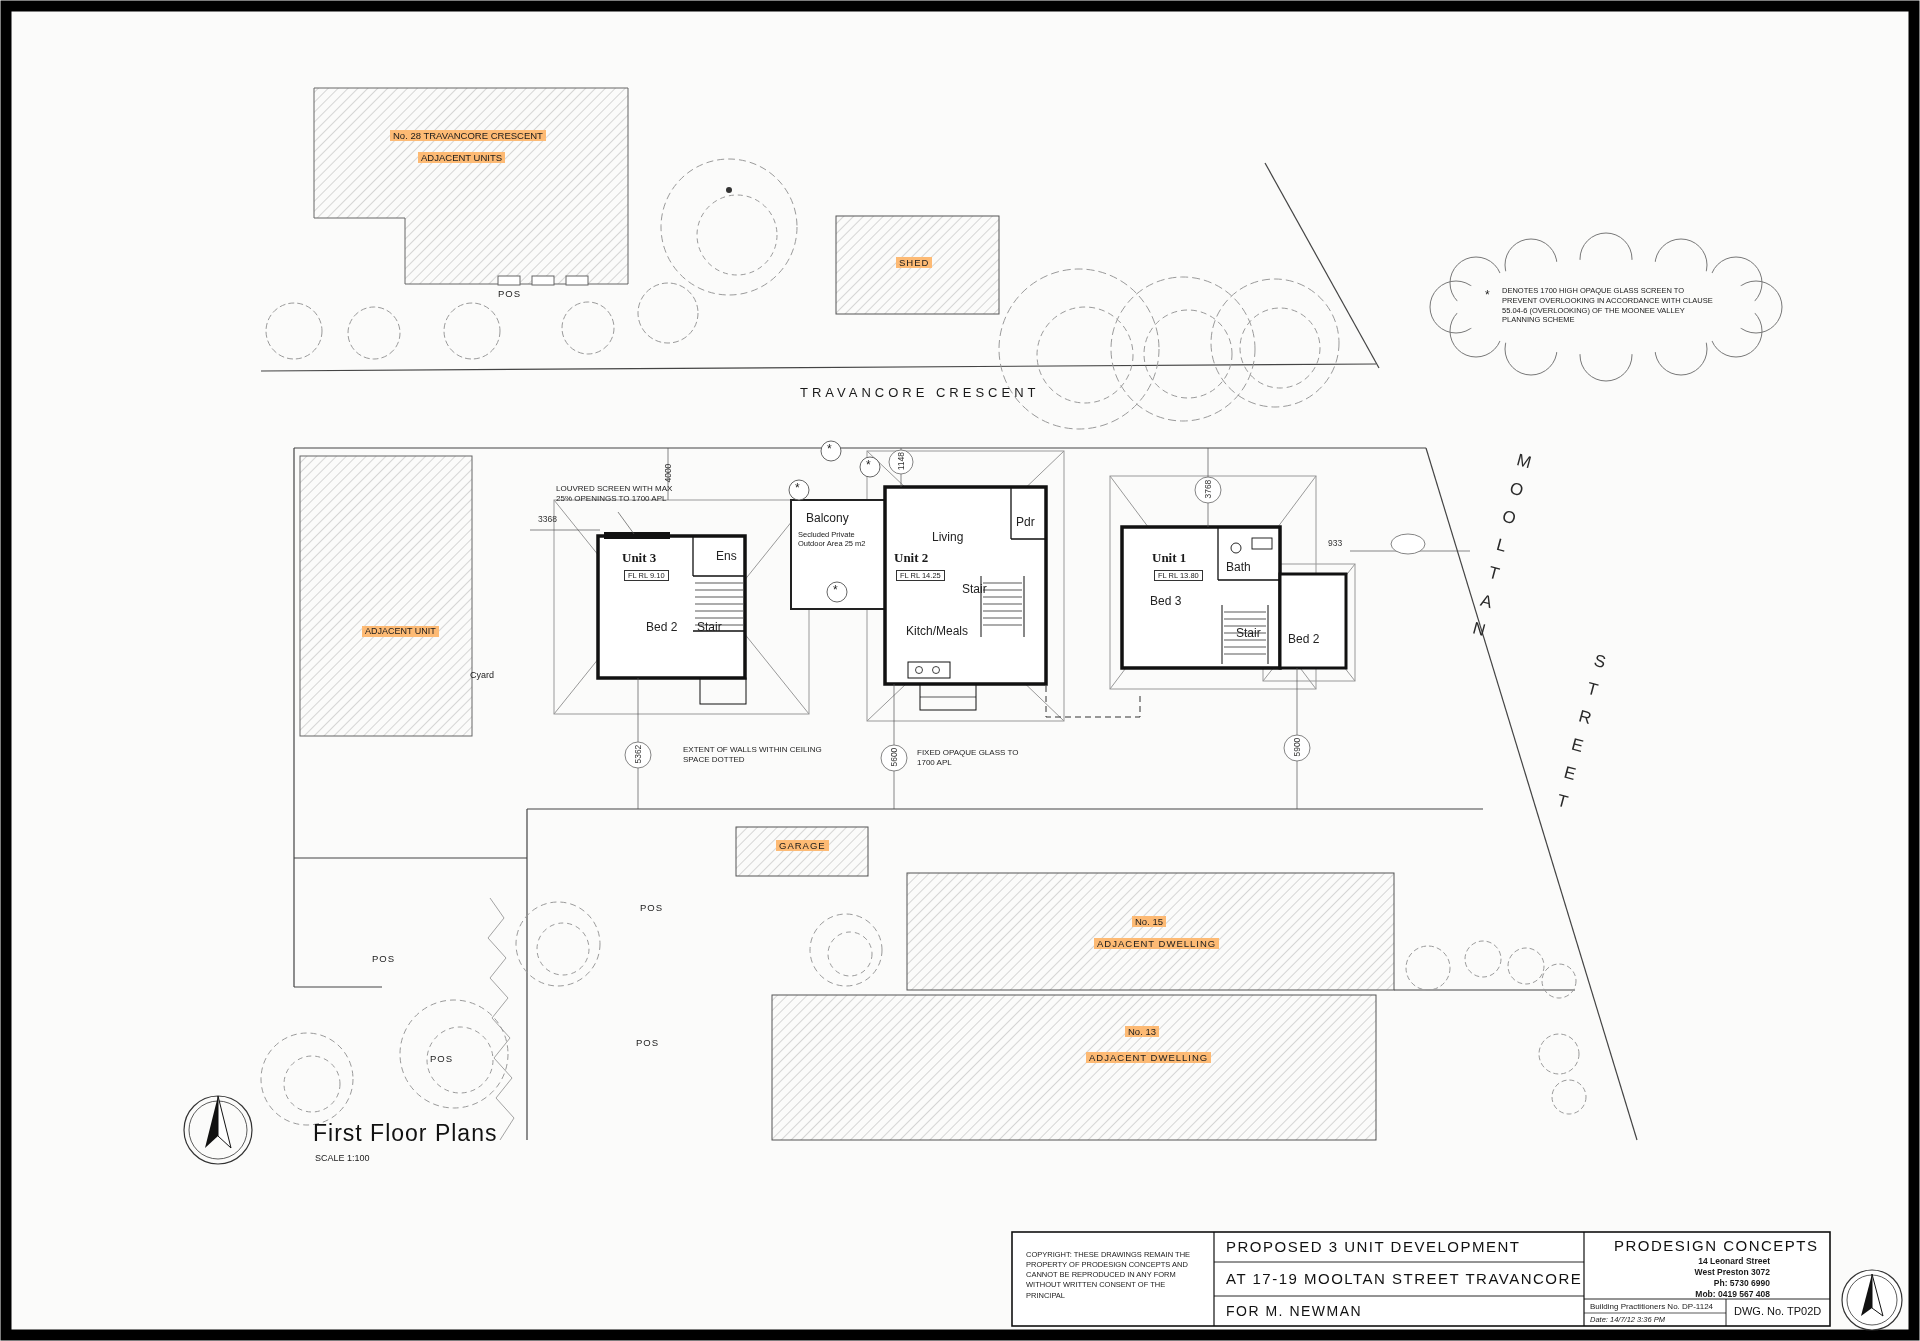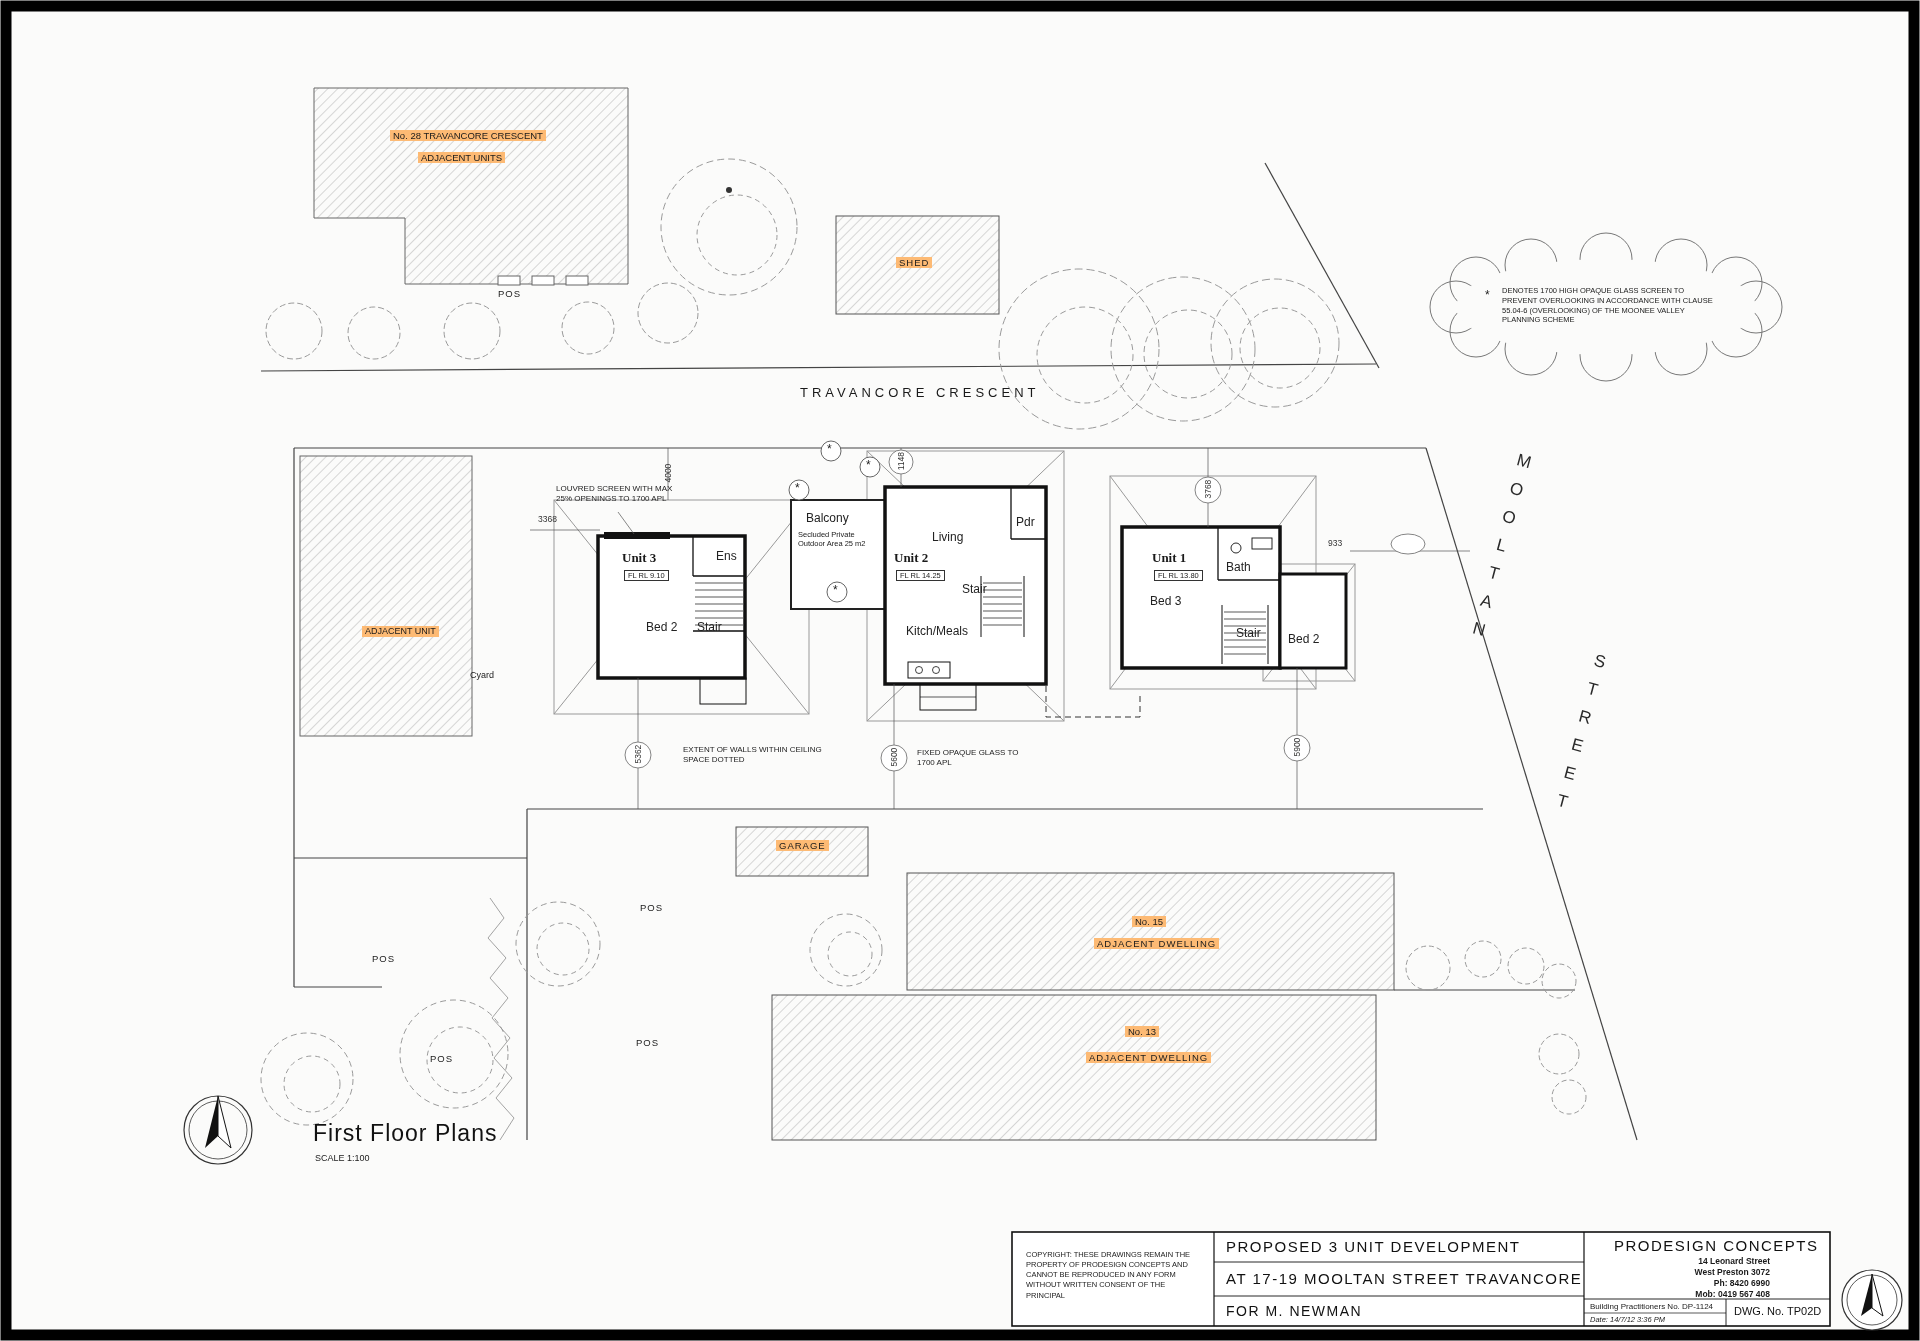--- a/index.html
+++ b/index.html
@@ -283,20 +283,20 @@
 <div class="ast" style="left:833px;top:583px;">*</div>
 
 <div class="lbl wrap" style="left:1026px;top:1250px;width:180px;font-size:7.5px;line-height:1.35;">COPYRIGHT: THESE DRAWINGS REMAIN THE PROPERTY OF PRODESIGN CONCEPTS AND CANNOT BE REPRODUCED IN ANY FORM WITHOUT WRITTEN CONSENT OF THE PRINCIPAL</div>
 <div class="lbl" style="left:1226px;top:1238px;font-size:15px;letter-spacing:1.5px;color:#111;">PROPOSED 3 UNIT DEVELOPMENT</div>
 <div class="lbl" style="left:1226px;top:1270px;font-size:15px;letter-spacing:1.5px;color:#111;">AT 17-19 MOOLTAN STREET TRAVANCORE</div>
 <div class="lbl" style="left:1226px;top:1303px;font-size:14px;letter-spacing:1.5px;color:#111;">FOR M. NEWMAN</div>
 <div class="lbl" style="left:1614px;top:1237px;font-size:15px;letter-spacing:1.5px;color:#111;">PRODESIGN CONCEPTS</div>
 <div style="position:absolute;left:1630px;top:1256px;width:140px;text-align:right;font-weight:bold;font-size:8.5px;line-height:1.3;color:#1a1a1a;">
   <div>14 Leonard Street</div>
   <div>West Preston 3072</div>
-  <div>Ph:   8420 6990</div>
+  <div>Ph:   5730 6990</div>
   <div>Mob: 0419 567 408</div>
 </div>
 <div class="lbl" style="left:1590px;top:1302px;font-size:8px;">Building Practitioners No. DP-1124</div>
 <div class="lbl" style="left:1590px;top:1315px;font-size:7.5px;font-style:italic;">Date: 14/7/12 3:36 PM</div>
 <div class="lbl" style="left:1734px;top:1305px;font-size:11px;color:#111;">DWG. No. TP02D</div>
 
 </div>
 
 </body></html>

